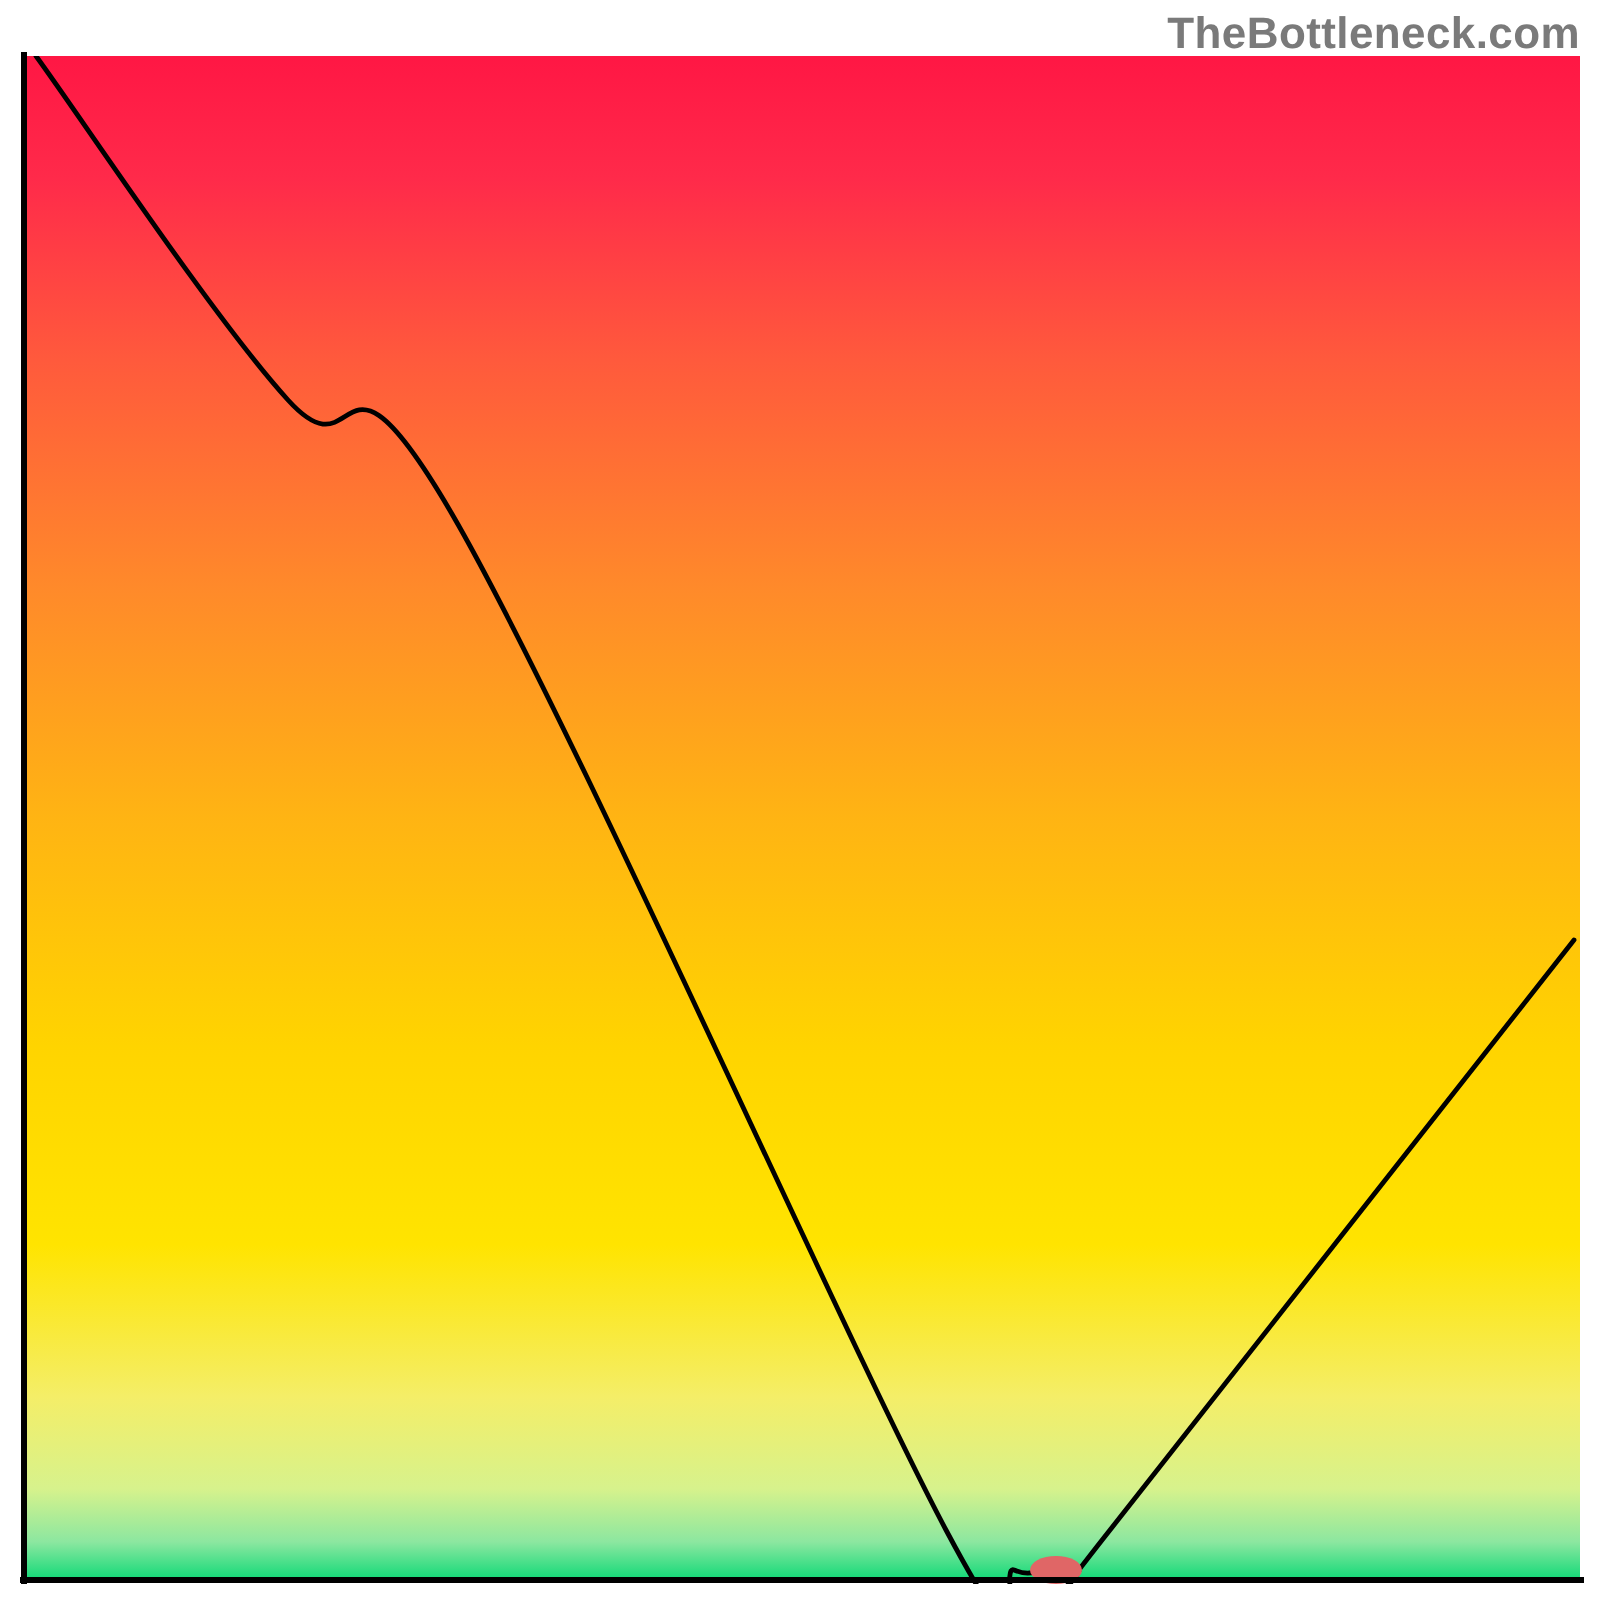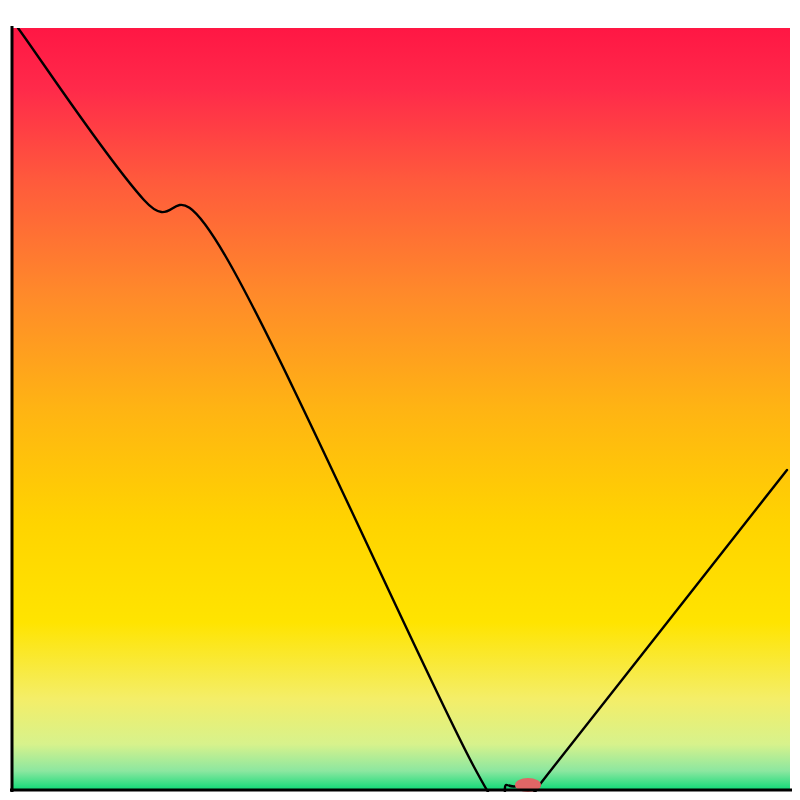--- a/index.html
+++ b/index.html
@@ -57,13 +57,14 @@
 
     <g clip-path="url(#plot-clip)">
       <path id="curve" fill="none" stroke="#000" stroke-width="2.4" stroke-linejoin="round" stroke-linecap="round" d="M 18 28 C 40.68 58.959999999999994, 106.56 158.78, 144 200 C 181.44 241.22, 166.78 155.3, 226 257 C 285.22 358.7, 422.42 669.96, 473 765 C 523.58 860.04, 498 781.4, 507 785 C 516 788.6, 517.24 785, 523 785 C 528.76 785, 533.24 788.6, 539 785 C 544.76 781.4, 510.36 821.7, 555 765 C 599.64 708.3, 745.24 523.1, 787 470"></path>
       <ellipse id="marker" fill="#e06666" stroke="none" cx="528" cy="785" rx="13" ry="7"></ellipse>
     </g>
 
     <line id="axis-y" stroke="#000" stroke-width="3" x1="12" y1="26" x2="12" y2="792"></line>
     <line id="axis-x" stroke="#000" stroke-width="3" x1="10" y1="790" x2="792" y2="790"></line>
   </svg>
 
+  <div class="watermark">TheBottleneck.com</div>
 </div>
 
 </body></html>

